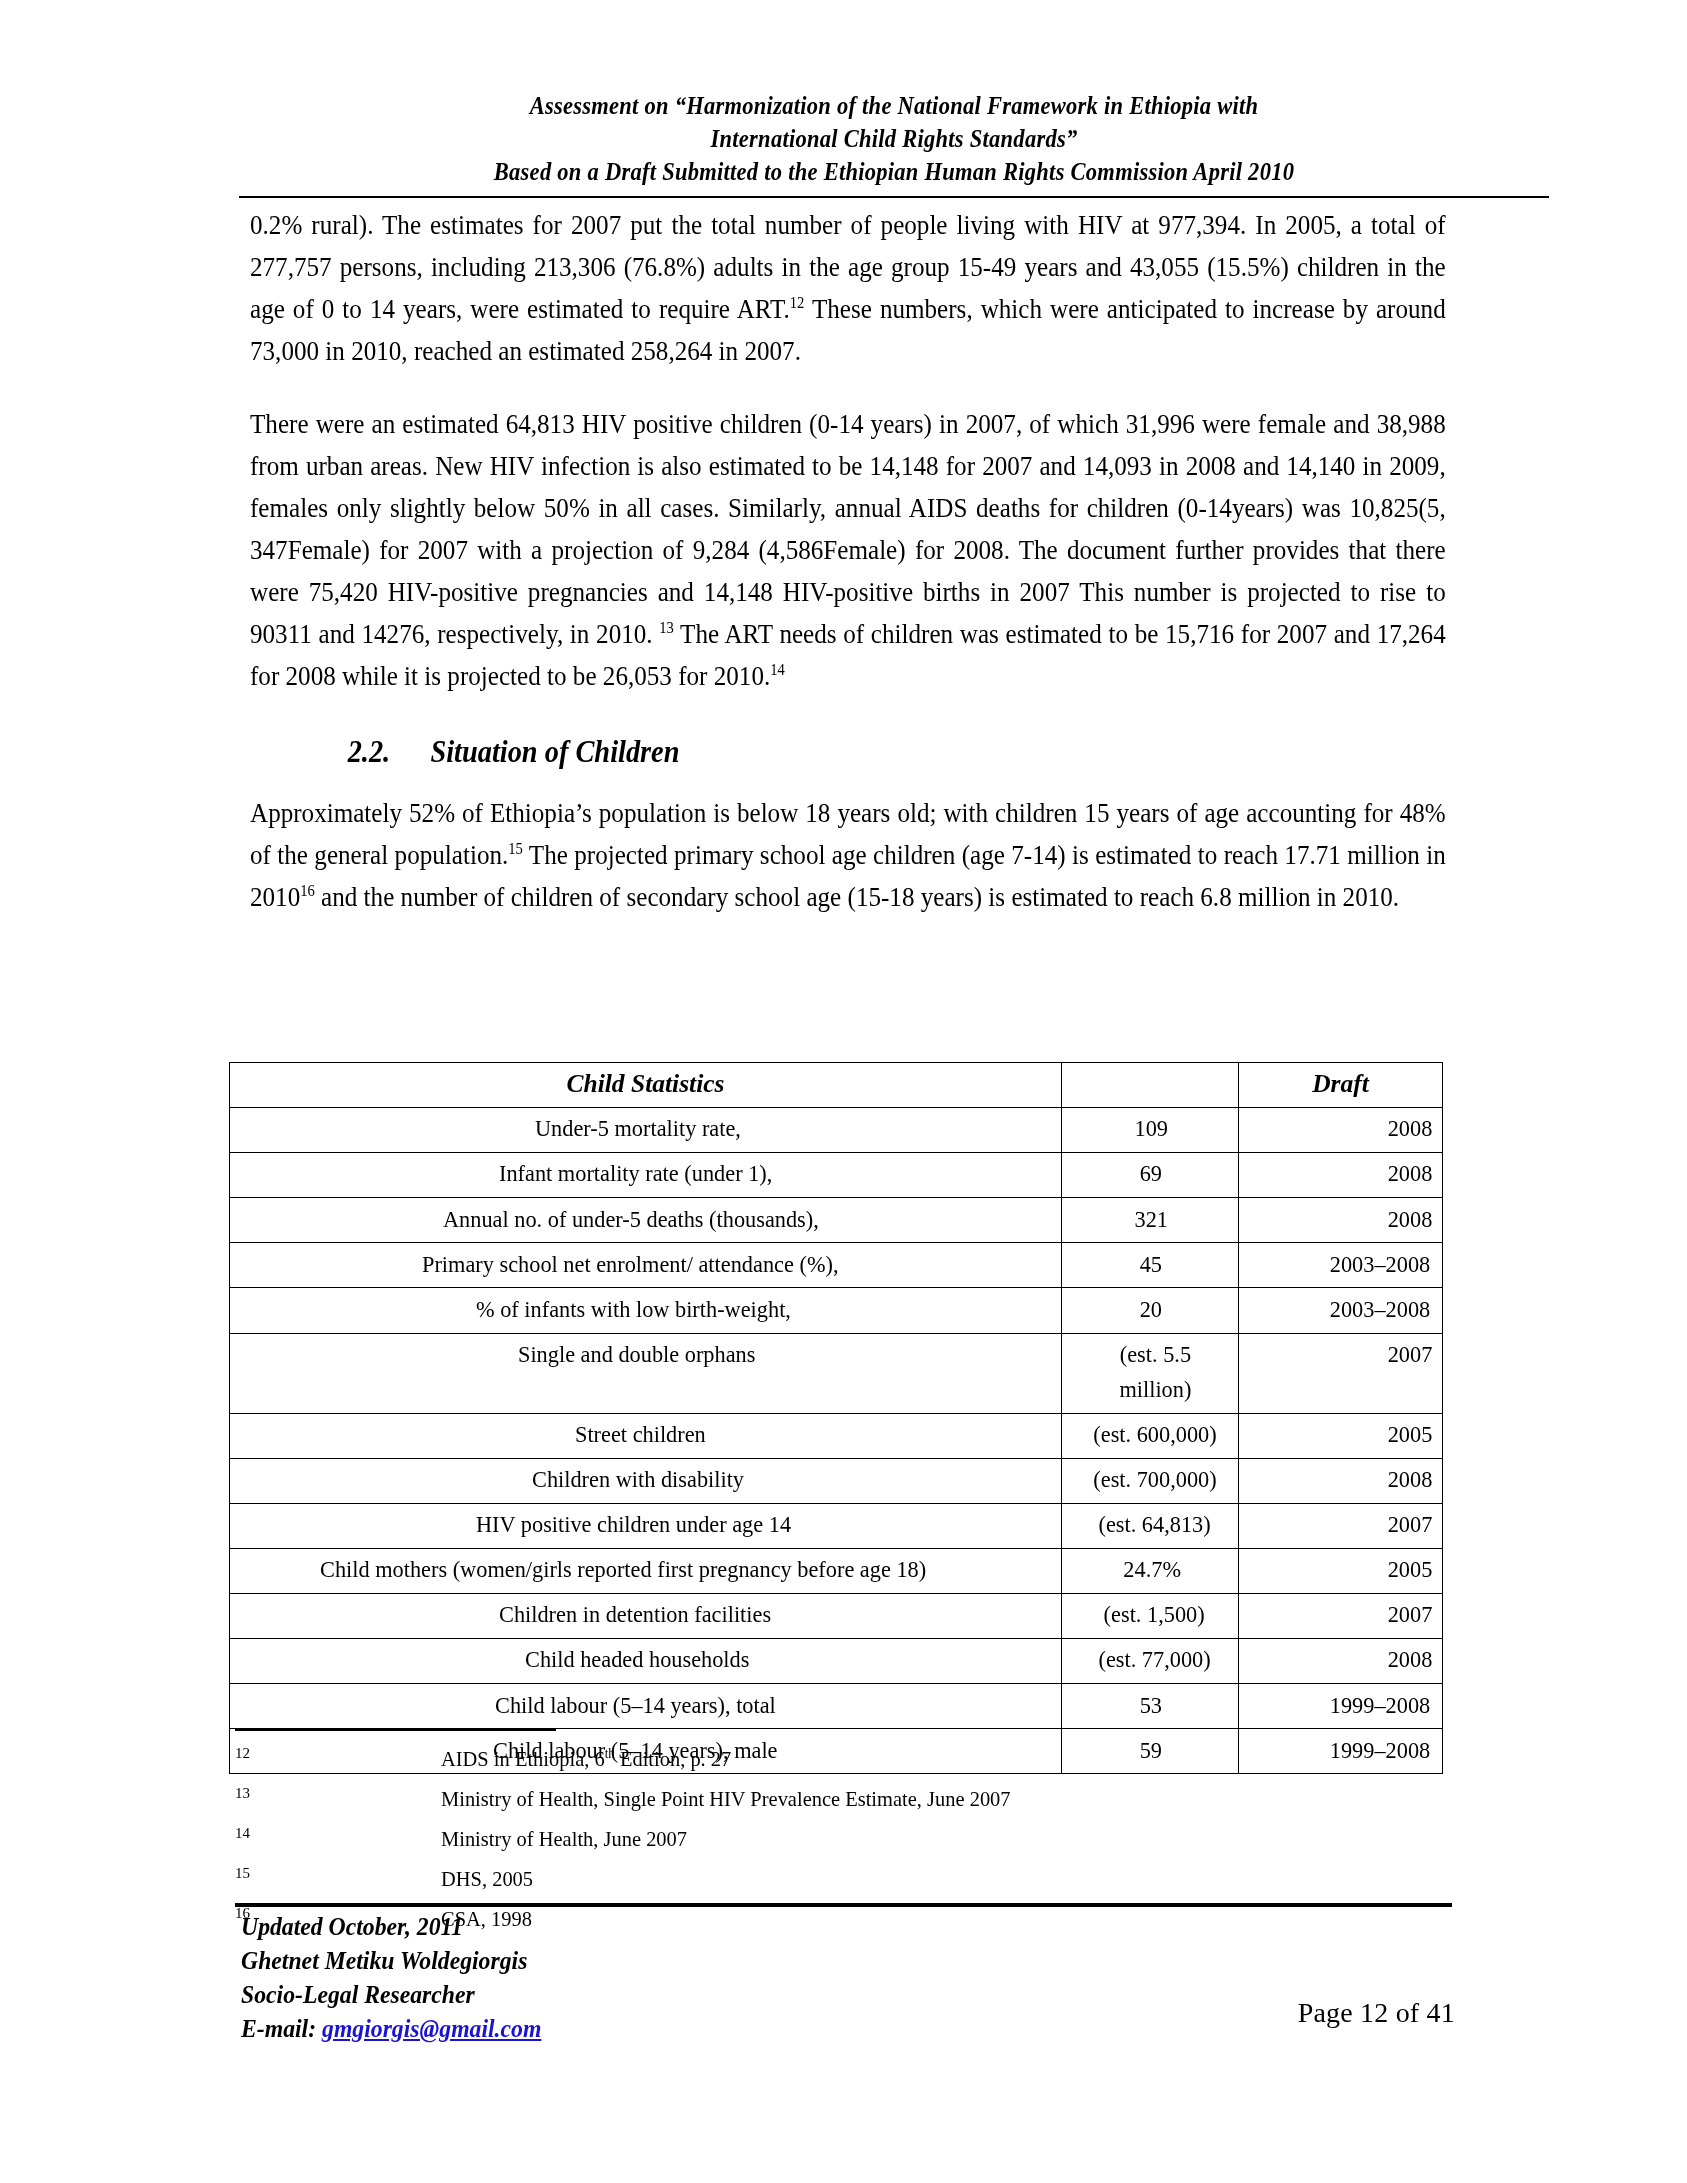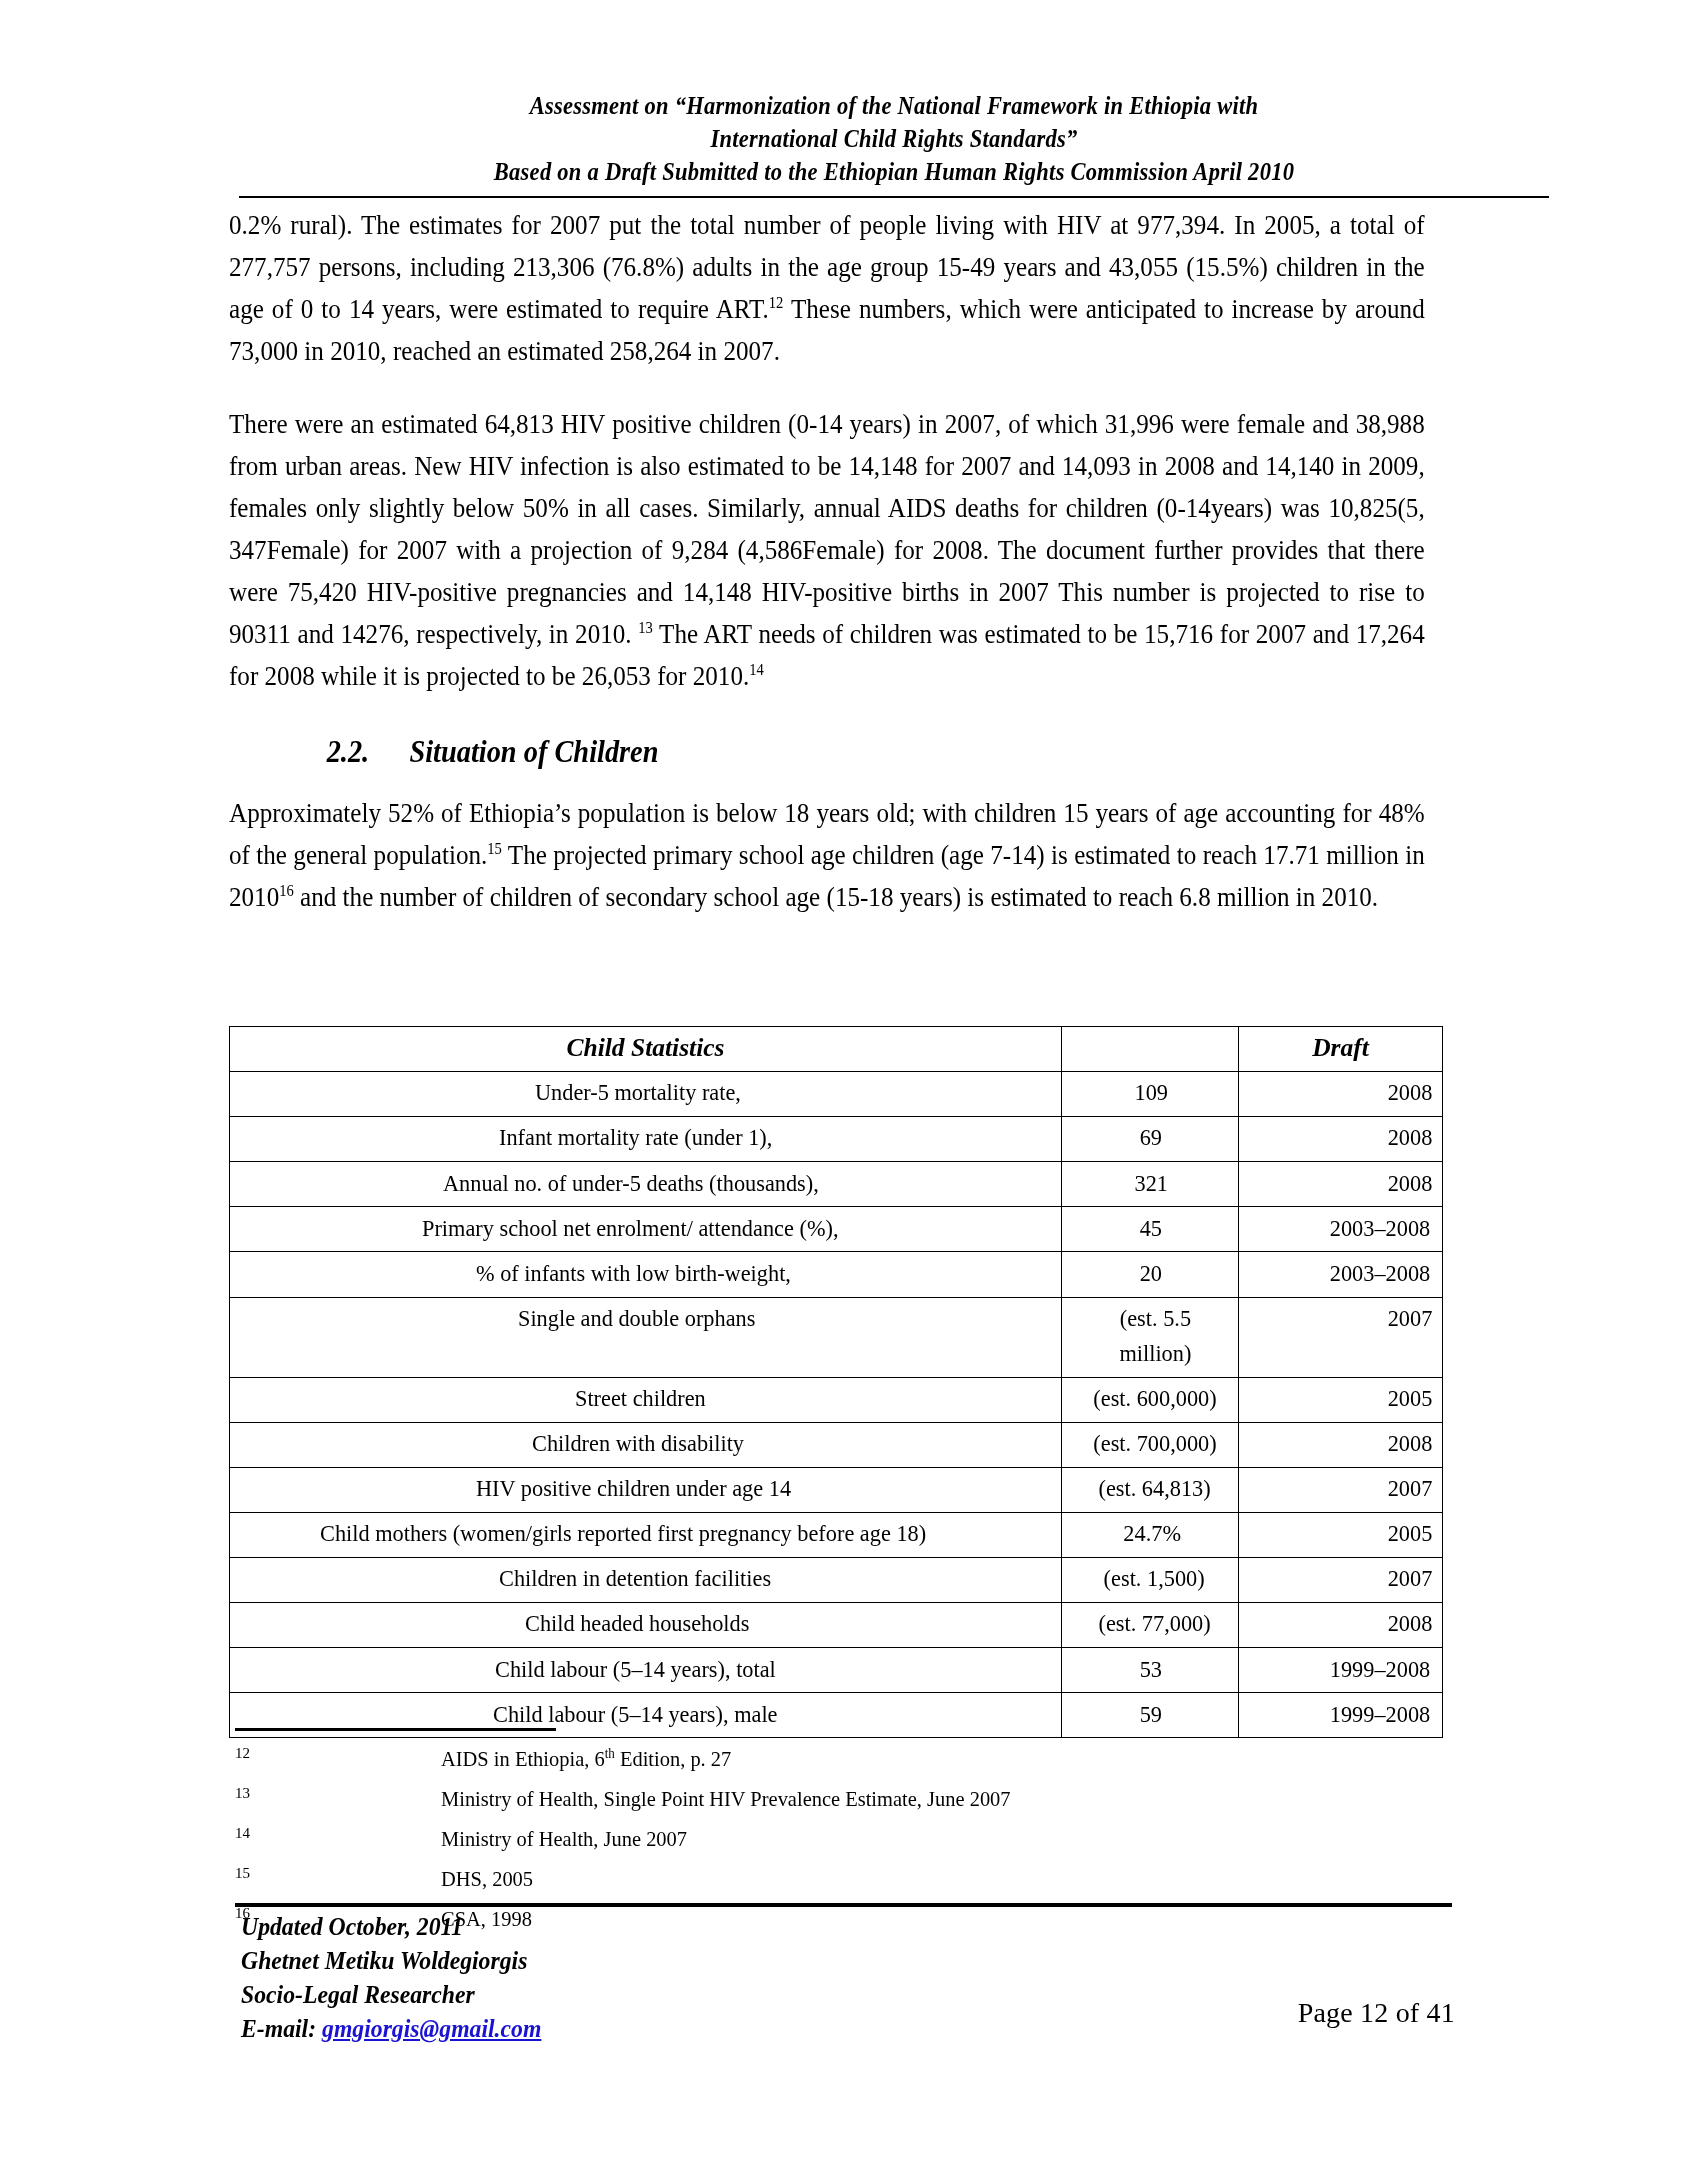--- a/index.html
+++ b/index.html
@@ -38,21 +38,21 @@
     position: absolute;
     left: 239px;
     right: 138px;
     top: 196px;
     border-top: 2.5px solid #000;
   }
 
   
   .body-col {
     position: absolute;
-    left: 229px;
+    left: 250px;
     width: 1196px;
     top: 204px;
   }
   p.para {
     margin: 0 0 0 0;
     text-align: justify;
     text-justify: inter-word;
     font-size: 27px;
     line-height: 42px;
     transform: scaleX(0.93);
@@ -77,21 +77,21 @@
     transform: scaleX(0.93);
     transform-origin: left top;
     white-space: nowrap;
   }
   .sec-head .sec-num { display: inline-block; width: 89px; }
 
   
   .stats-table-wrap {
     position: absolute;
     left: 229px;
-    top: 1026px;
+    top: 1062px;
     width: 1119px;
   }
   table.stats {
     width: 100%;
     border-collapse: collapse;
     table-layout: fixed;
     font-size: 24px;
   }
   table.stats th, table.stats td {
     border: 1.6px solid #000;

